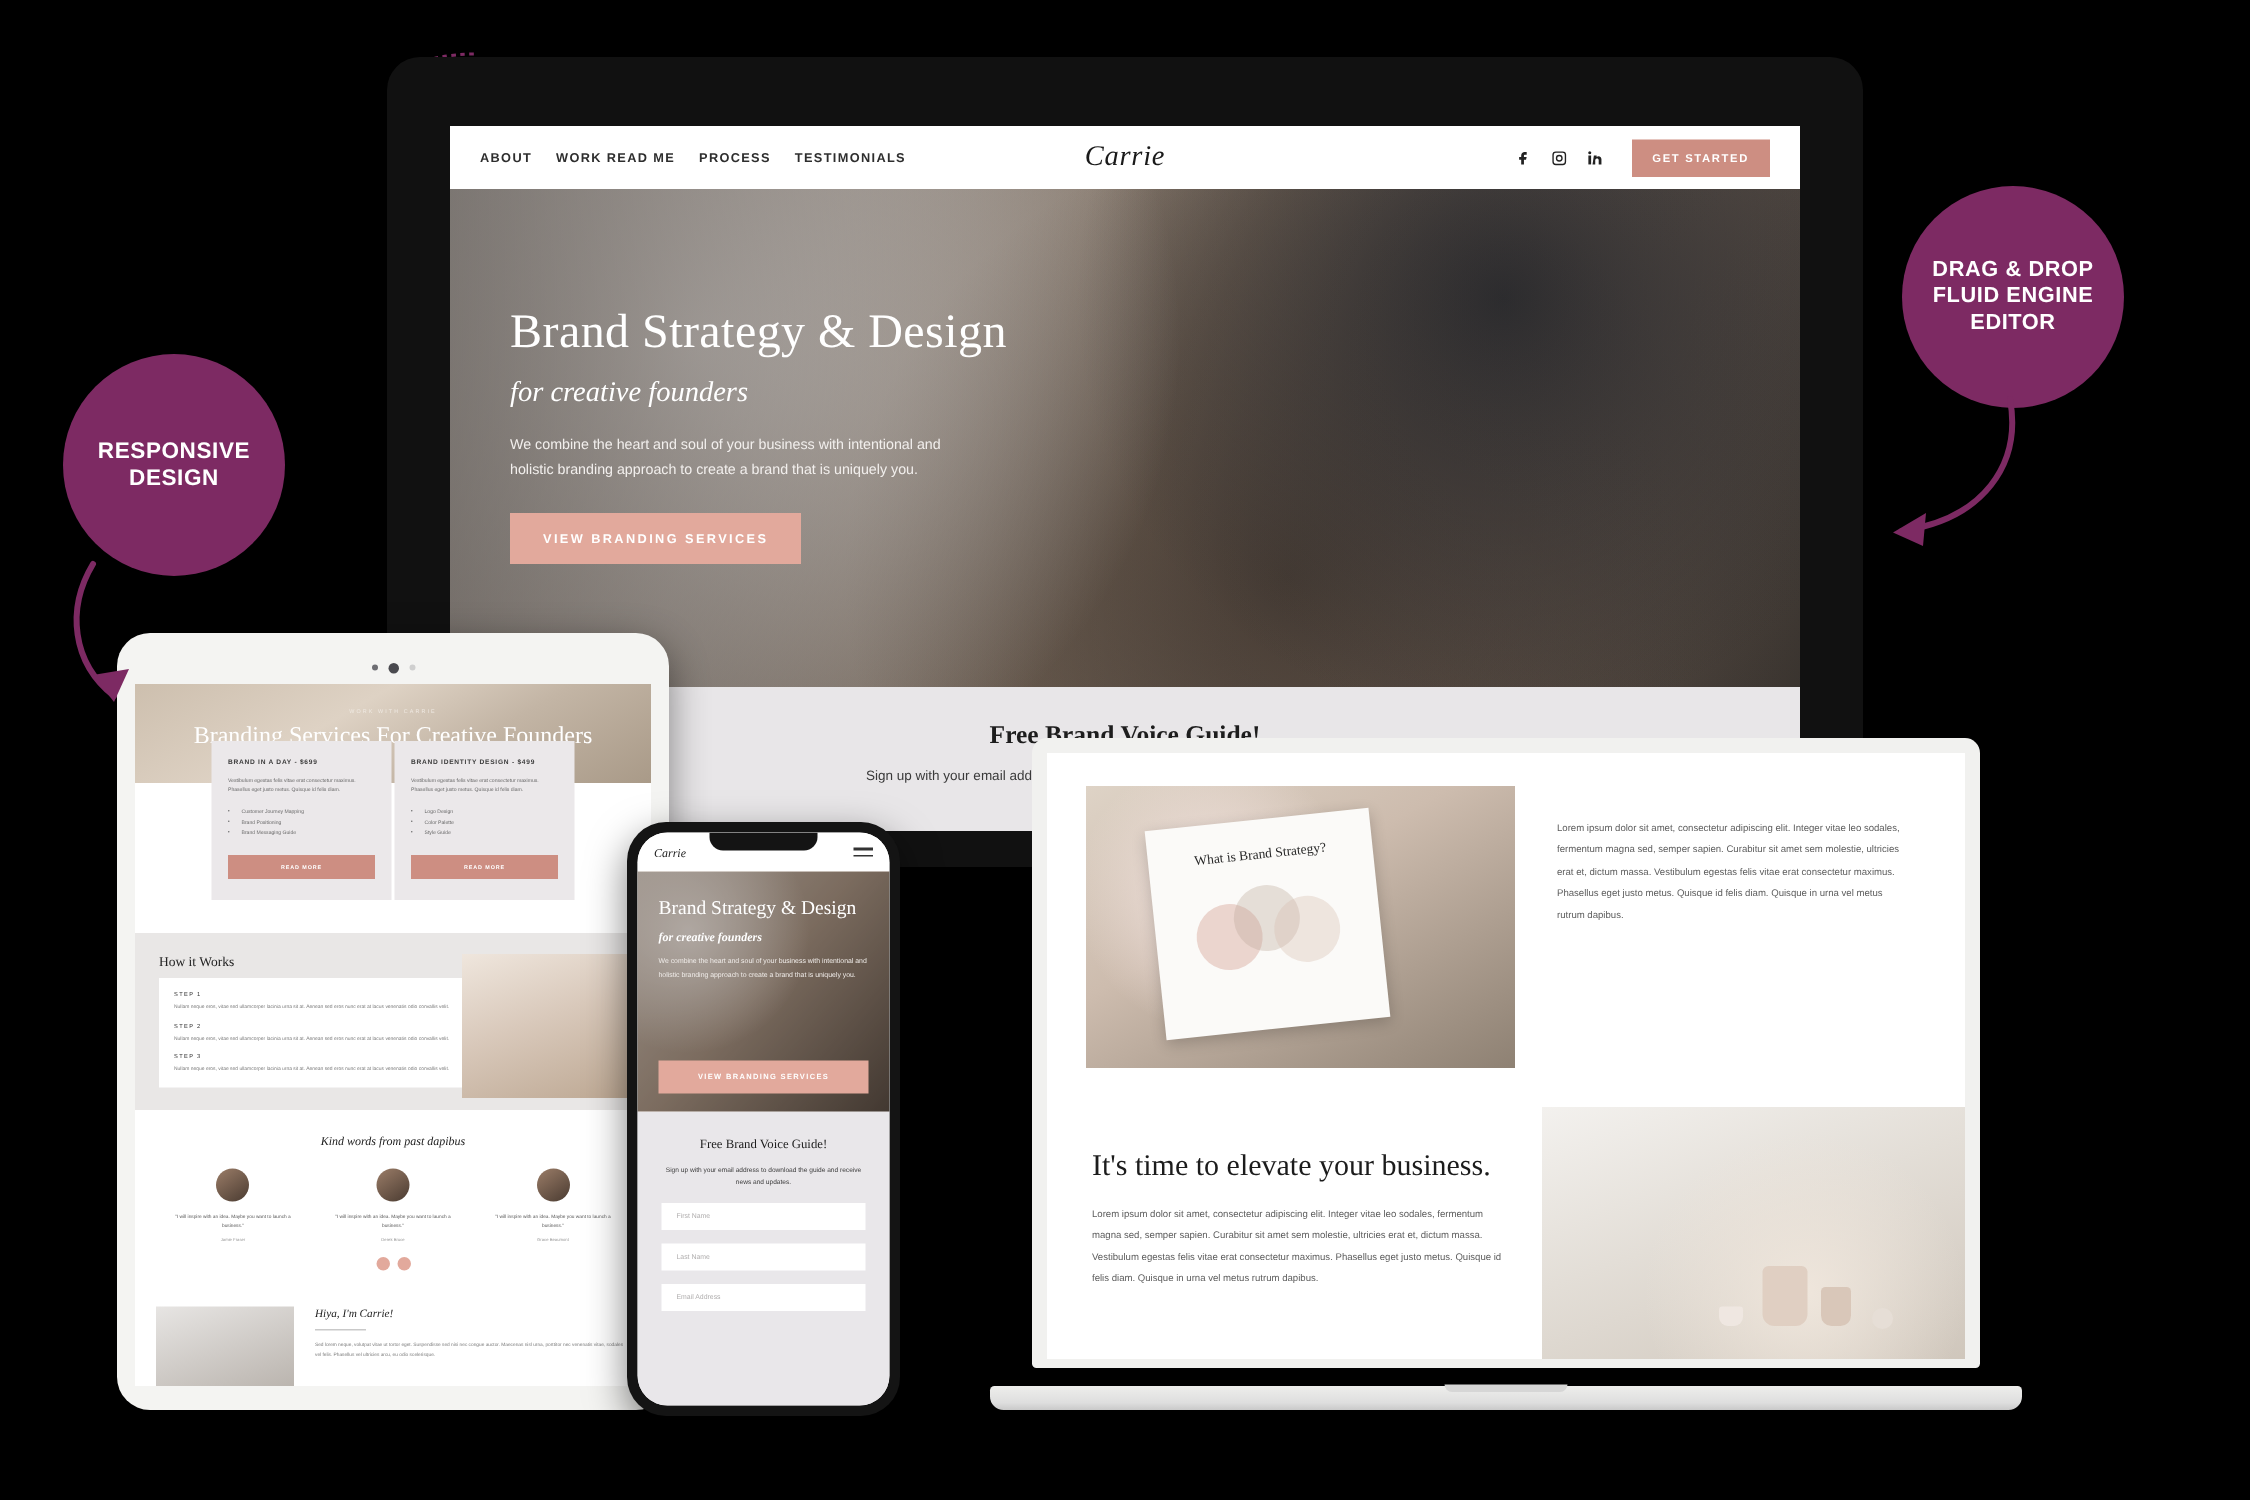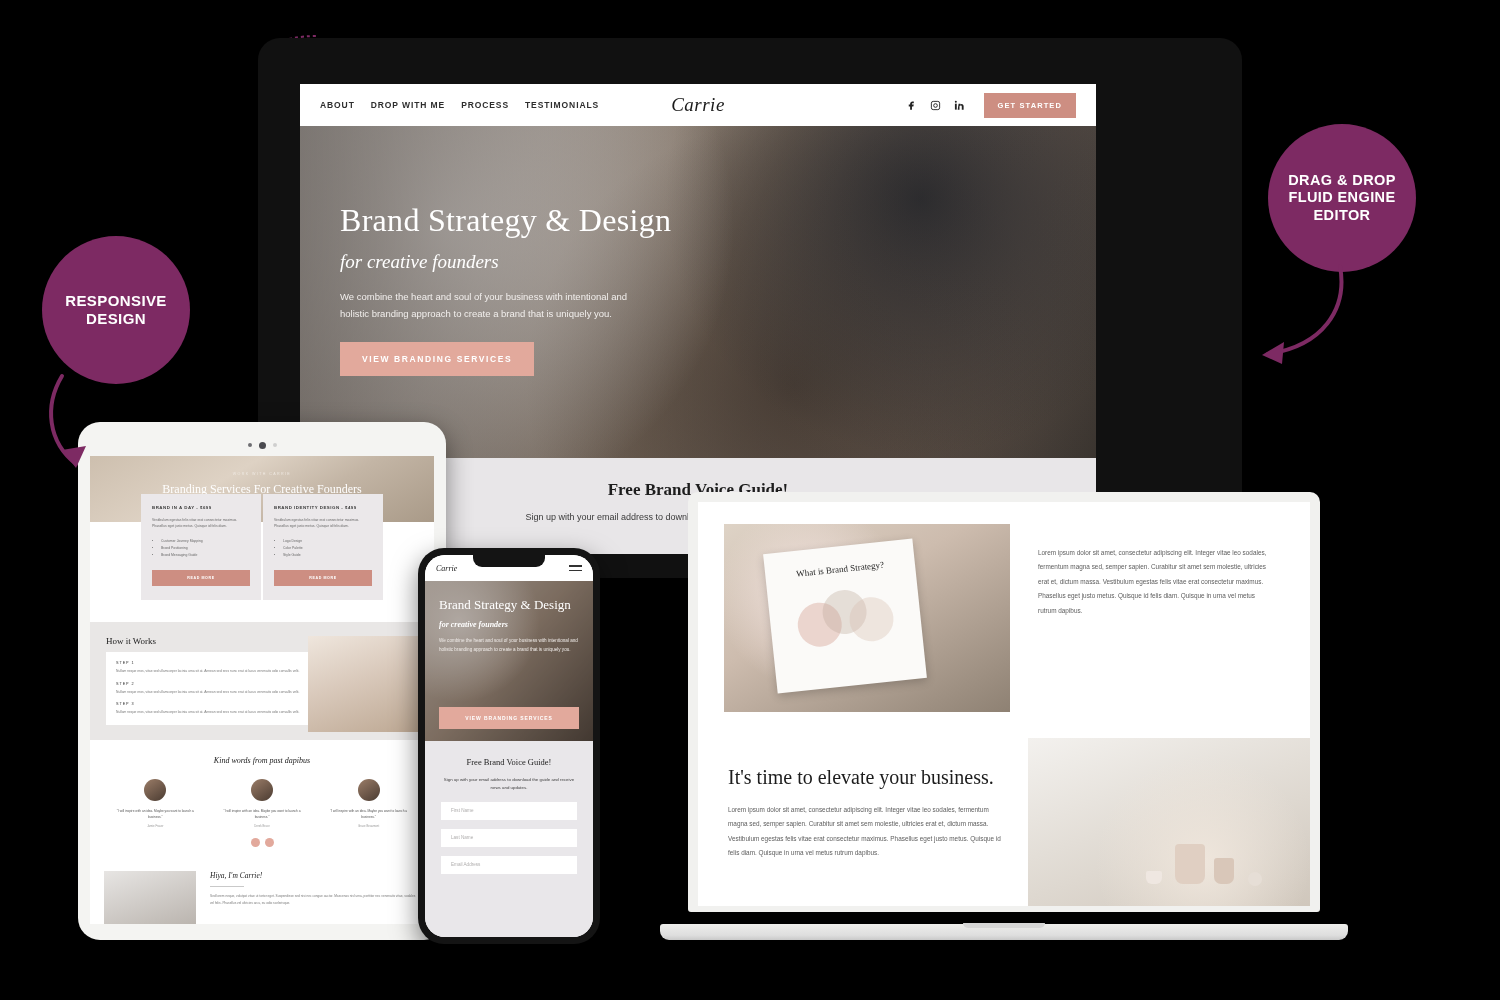--- a/index.html
+++ b/index.html
@@ -12,21 +12,21 @@
   #stage { position: relative; width: 1500px; height: 1000px; background: #000; }
 
   
   #monitor {
     position: absolute; left: 258px; top: 38px;
     width: 984px; height: 540px;
     background: #111; border-radius: 22px;
     padding: 46px 0 0 42px;
   }
   #monitor .screen {
-    width: 796px; height: 470px;
+    width: 900px; height: 470px;
     background: #fff; overflow: hidden; position: relative;
   }
   .purple-edge {
     position: absolute; left: 262px; top: 62px; width: 2px; height: 480px;
     background: #7d2a63;
   }
   .purple-edge-arc {
     position: absolute; left: 258px; top: 34px; width: 120px; height: 40px;
   }
 
@@ -106,21 +106,21 @@
   .t-hero {
     height: 66px; position:relative; overflow:hidden;
     background: linear-gradient(150deg,#cdbfae 0%, #ded2c4 38%, #c3b5a5 64%, #a99a88 100%);
   }
   .t-hero .eyebrow {
     position:absolute; top:16px; left:0; right:0; text-align:center;
     font-size:3.6px; letter-spacing:1.4px; color:#efe9e2;
   }
   .t-hero h4 {
     position:absolute; top:26px; left:0; right:0; text-align:center;
-    font-family:"Liberation Serif", serif; font-size:12px; color:#fff; font-weight:400;
+    font-family:"Liberation Serif", serif; font-size:16px; color:#fff; font-weight:400;
   }
   .cards { display:flex; gap:2px; justify-content:center; margin-top:-28px; position:relative; z-index:2; }
   .card { width:120px; background:#ebe8ea; padding:11px 11px 14px; }
   .card .t { font-size:4.4px; letter-spacing:.5px; color:#3a3a3a; font-weight:700; }
   .card .b { font-size:3.4px; color:#6a6a6a; line-height:1.85; margin-top:7px; }
   .card ul { margin:8px 0 0 9px; }
   .card li { font-size:3.4px; color:#6a6a6a; line-height:2.1; }
   .card .cb {
     margin-top:11px; background:#cd8e82; color:#fff; font-size:3.6px;
     letter-spacing:.6px; text-align:center; padding:6px 0; font-weight:600;
@@ -273,21 +273,21 @@
   <svg class="purple-edge-arc" viewBox="0 0 120 40">
     <path d="M2 38 Q 2 2 60 2" fill="none" stroke="#7d2a63" stroke-width="2" stroke-dasharray="3 3"></path>
   </svg>
 
   <div id="monitor">
     <div class="screen">
 
       <div class="site-nav">
         <div class="nav-links">
           <span>ABOUT</span>
-          <span>DROP WITH ME</span>
+          <span>WORK READ ME</span>
           <span>PROCESS</span>
           <span>TESTIMONIALS</span>
         </div>
         <div class="brand-logo">Carrie</div>
         <div class="nav-right">
           <svg class="soc" viewBox="0 0 24 24" fill="#222">
               <path d="M14 7h3V3h-3c-2.8 0-5 2.2-5 5v2H6v4h3v7h4v-7h3l1-4h-4V8c0-.6.4-1 1-1z"></path>
             </svg>
           <svg class="soc" viewBox="0 0 24 24" fill="none" stroke="#222" stroke-width="2">
               <rect x="3" y="3" width="18" height="18" rx="4"></rect>

